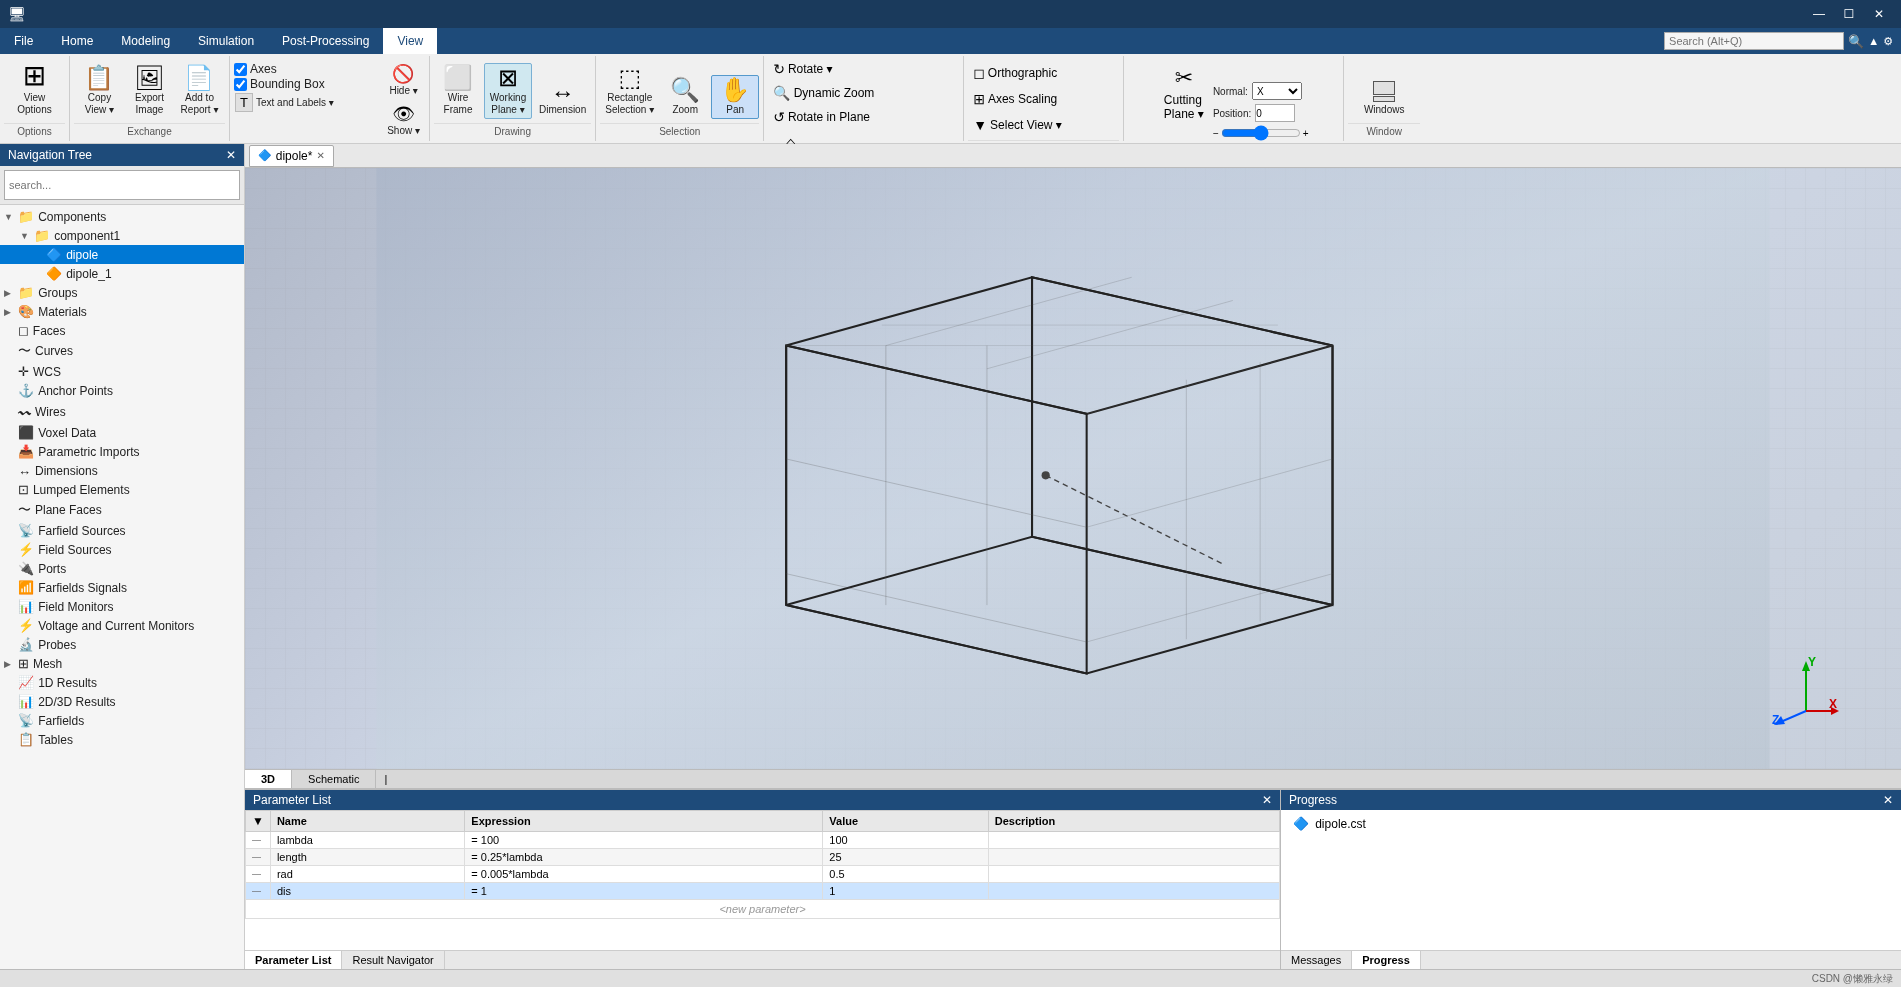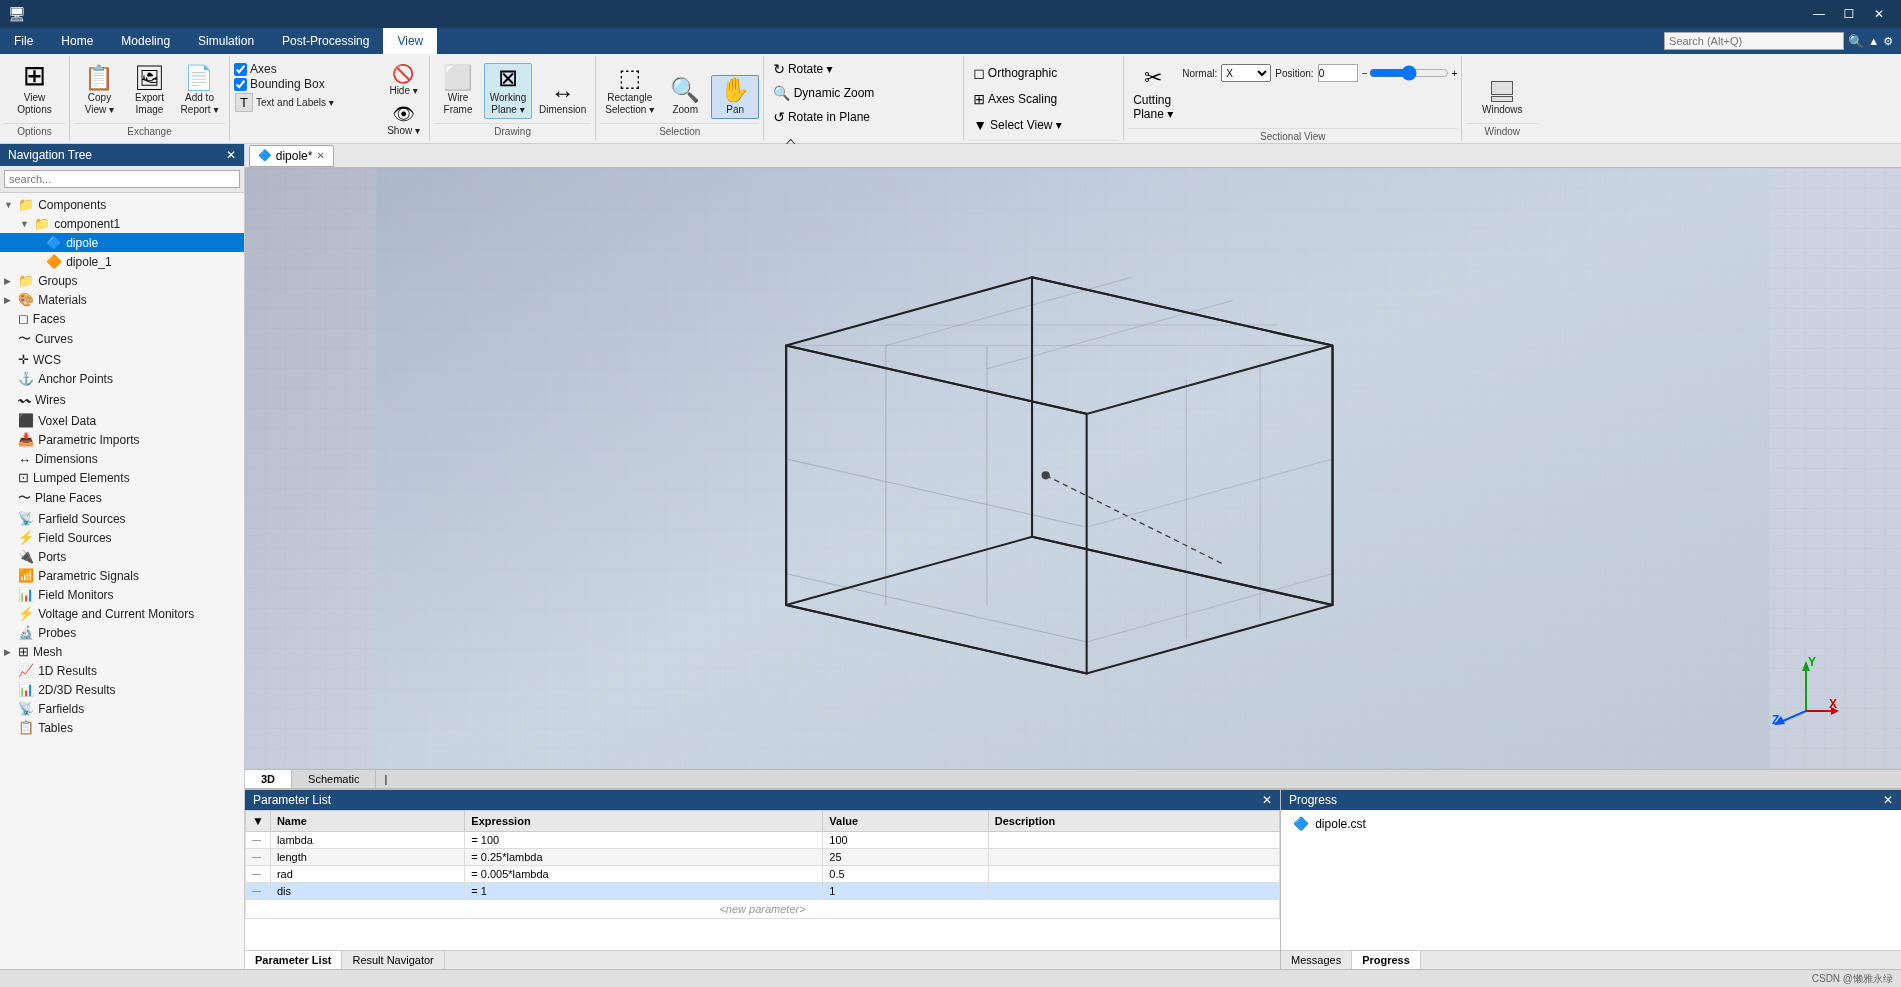--- a/index.html
+++ b/index.html
@@ -506,21 +506,21 @@
     </div>
     <div class="ribbon-group-label">Change View</div>
   </div>
 
   <div class="ribbon-group" style="min-width:220px;">
     <div class="ribbon-group-content" style="flex-direction:row; align-items:flex-start; padding-top:4px; gap:4px;">
       <div class="ribbon-btn" style="min-width:50px;">
         <span style="font-size:22px;">✂</span>
         <span>Cutting<br>Plane ▾</span>
       </div>
-      <div style="display:flex; flex-direction:row; gap:4px; margin-top:2px;">
+      <div style="display:flex; flex-direction:column; gap:4px; margin-top:20px;">
         <div style="display:flex; align-items:center; gap:4px;">
           <span style="font-size:10px; color:#222; white-space:nowrap;">Normal:</span>
           <select style="font-size:10px; height:18px; width:50px;">
             <option>X</option><option>Y</option><option>Z</option>
           </select>
         </div>
         <div style="display:flex; align-items:center; gap:4px;">
           <span style="font-size:10px; color:#222; white-space:nowrap;">Position:</span>
           <input type="text" value="0" style="font-size: 10px; height: 18px; width: 40px; border: 1px solid rgb(170, 170, 170);">
         </div>
@@ -551,21 +551,21 @@
 <div style="display:flex; flex-direction:column; height:calc(987px - 28px - 26px - 90px);">
 
   <div style="display:flex; flex:1; overflow:hidden;">
 
     <div class="sidebar">
       <div class="sidebar-header">
         <span>Navigation Tree</span>
         <span style="cursor:pointer;">✕</span>
       </div>
       <div class="sidebar-search">
-        <input type="text" class="sidebar-search" placeholder="search..." style="width: 100%; height: 18px; font-size: 11px; border: 1px solid rgb(170, 170, 170); background: rgb(255, 255, 255); padding: 8px 4px;">
+        <input type="text" class="sidebar-search" placeholder="search..." style="width: 100%; height: 18px; font-size: 11px; border: 1px solid rgb(170, 170, 170); background: rgb(255, 255, 255); padding: 14px 4px;">
       </div>
       <div class="sidebar-tree">
 
         <div class="tree-item" style="padding-left:4px;">
           <span class="expand">▼</span>
           <span class="tree-icon">📁</span>
           <span>Components</span>
         </div>
         <div class="tree-item tree-indent-1">
           <span class="expand">▼</span>
@@ -654,21 +654,21 @@
           <span>Field Sources</span>
         </div>
         <div class="tree-item" style="padding-left:4px;">
           <span class="expand"> </span>
           <span class="tree-icon">🔌</span>
           <span>Ports</span>
         </div>
         <div class="tree-item" style="padding-left:4px;">
           <span class="expand"> </span>
           <span class="tree-icon">📶</span>
-          <span>Parametric Signals</span>
+          <span>Farfields Signals</span>
         </div>
         <div class="tree-item" style="padding-left:4px;">
           <span class="expand"> </span>
           <span class="tree-icon">📊</span>
           <span>Field Monitors</span>
         </div>
         <div class="tree-item" style="padding-left:4px;">
           <span class="expand"> </span>
           <span class="tree-icon">⚡</span>
           <span>Voltage and Current Monitors</span>

